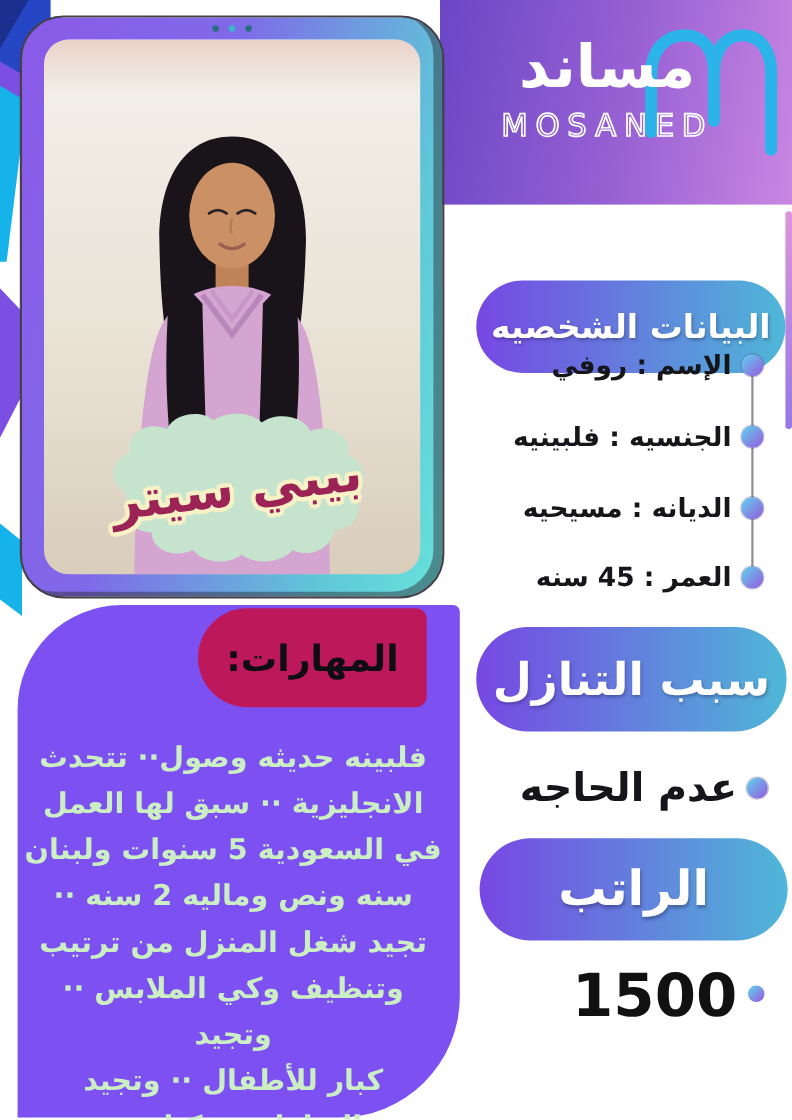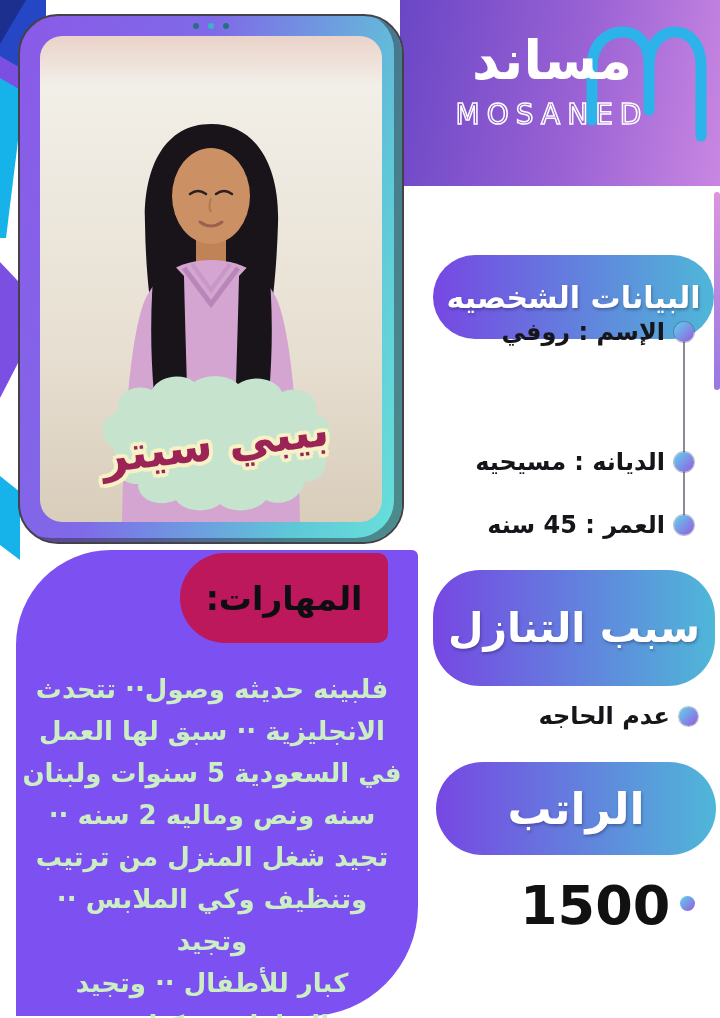--- a/index.html
+++ b/index.html
@@ -38,31 +38,31 @@
   .badge-text{left:0;top:0;width:250px;height:142px;display:flex;align-items:center;justify-content:center;
     transform:rotate(-7deg);font-size:46px;font-weight:bold;color:#9b2355;direction:rtl;
     text-shadow:-3px -3px 0 #f8f1c6,3px -3px 0 #f8f1c6,-3px 3px 0 #f8f1c6,3px 3px 0 #f8f1c6,
       -4px 0 0 #f8f1c6,4px 0 0 #f8f1c6,0 -4px 0 #f8f1c6,0 4px 0 #f8f1c6;}
 
   
   .pill{display:flex;align-items:center;justify-content:center;color:#fff;font-weight:bold;
     background:linear-gradient(90deg,#7747e3 0%,#4fb7d8 100%);direction:rtl;
     text-shadow:1px 2px 3px rgba(25,25,60,0.35);}
   .pill-personal{left:433px;top:207px;width:281px;height:84px;border-radius:44px;font-size:30px;margin-top:48px;}
-  .pill-waiver{left:433px;top:570px;width:282px;height:116px;border-radius:47px;font-size:41px;text-align:center;}
+  .pill-waiver{left:433px;top:570px;width:282px;height:95px;border-radius:47px;font-size:41px;text-align:center;}
   .pill-salary{left:436px;top:762px;width:280px;height:93px;border-radius:47px;font-size:44px;}
 
   .connector{left:683px;top:332px;width:2px;height:199px;background:#8b8b95;}
   .info-row{display:flex;align-items:center;gap:9px;height:40px;right:26px;direction:ltr;}
   .info-text{font-size:24px;font-weight:bold;color:#15151a;direction:rtl;white-space:nowrap;}
   .dot{width:20px;height:20px;border-radius:50%;flex:0 0 auto;
     background:linear-gradient(135deg,#63c8ec 10%,#8f6ae0 85%);
     box-shadow:0 0 0 1px rgba(70,70,110,0.35);}
   .row-waiver{right:22px;top:696px;}
-  .row-waiver .info-text{font-size:24px;}
+  .row-waiver .info-text{font-size:36px;}
   .row-waiver .dot{width:19px;height:19px;}
   .salary-value{left:520px;top:874px;width:130px;text-align:center;
     font-size:54px;font-weight:800;color:#111;}
   .salary-dot{left:680px;top:896px;width:15px;height:15px;border-radius:50%;
     background:linear-gradient(135deg,#63c8ec 10%,#8f6ae0 85%);}
 
   
   .skills-blob{left:16px;top:550px;width:402px;height:466px;background:#7d50f2;
     border-radius:95px 6px 110px 0;}
   .skills-label{left:180px;top:553px;width:208px;height:90px;background:#be185d;
@@ -128,20 +128,24 @@
   </div>
 
   <div class="abs pill pill-personal">البيانات الشخصيه</div>
 
   <div class="abs connector"></div>
 
   <div class="abs info-row" style="top:312px">
     <span class="info-text">الإسم : روفي</span>
     <span class="dot"></span>
   </div>
+  <div class="abs info-row" style="top:377px">
+    <span class="info-text">الجنسيه : فلبينيه</span>
+    <span class="dot"></span>
+  </div>
   <div class="abs info-row" style="top:442px">
     <span class="info-text">الديانه : مسيحيه</span>
     <span class="dot"></span>
   </div>
   <div class="abs info-row" style="top:505px">
     <span class="info-text">العمر : 45 سنه</span>
     <span class="dot"></span>
   </div>
 
   <div class="abs pill pill-waiver">سبب التنازل</div>

